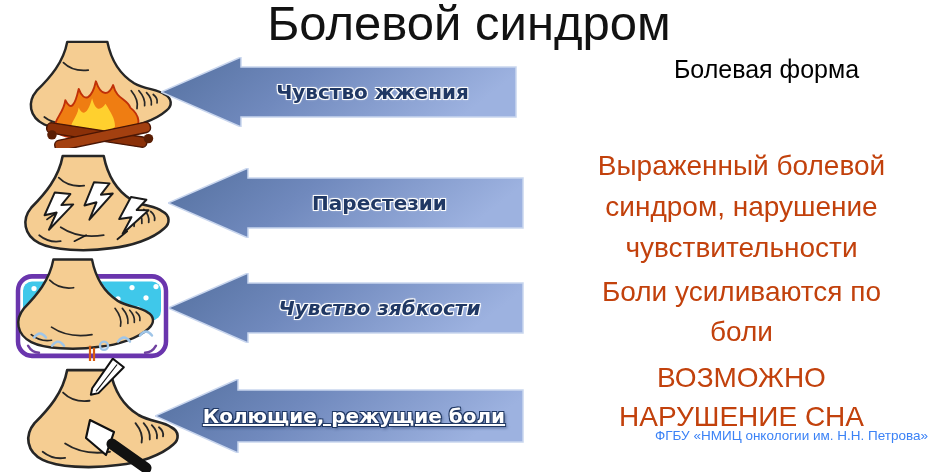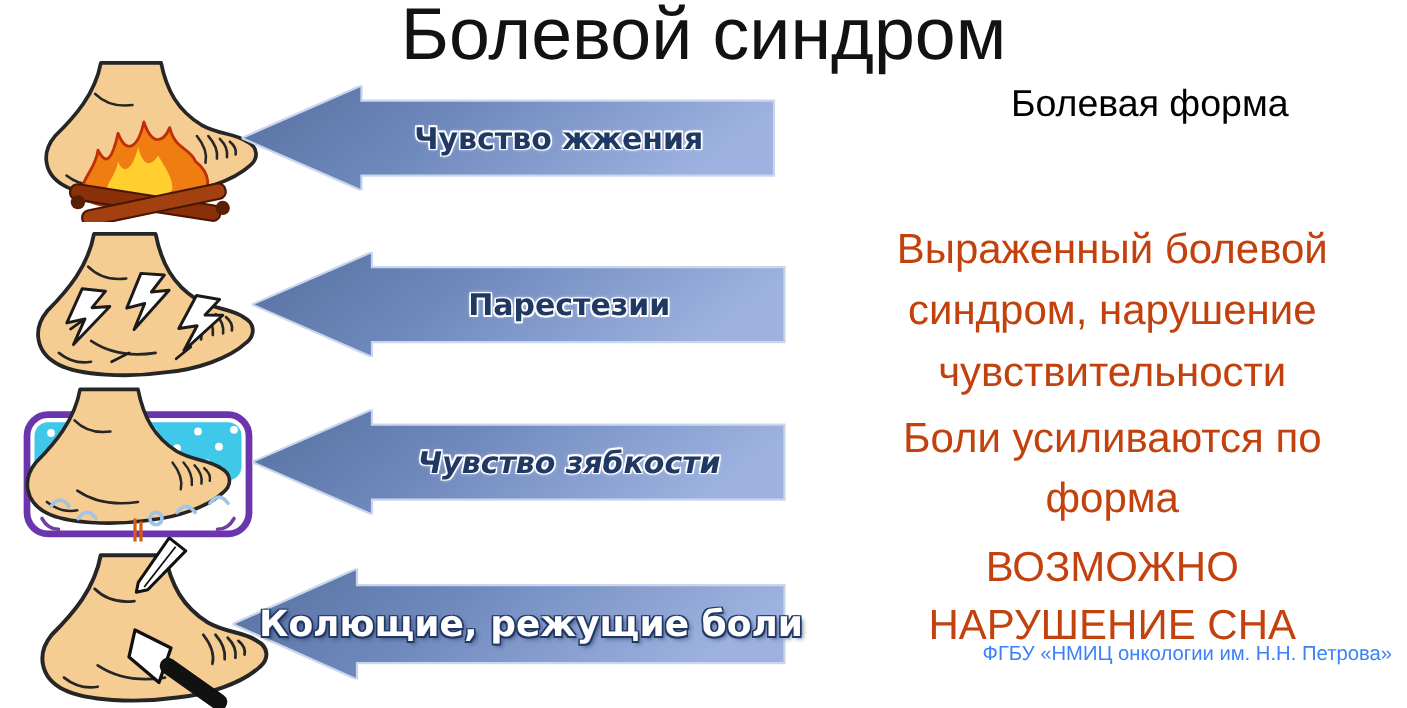--- a/index.html
+++ b/index.html
@@ -21,23 +21,24 @@
     font-size:20px; color:#203864;
     text-shadow:-1px -1px 0 #fdfdfd, 1px -1px 0 #fdfdfd, -1px 1px 0 #fdfdfd,
                  1px 1px 0 #fdfdfd, 0 0 3px #ffffff;
     white-space:nowrap;
   }
   .arrow-1 { left:161px; top:57px;  width:357px; height:70px; }
   .arrow-2 { left:168px; top:168px; width:357px; height:70px; }
   .arrow-3 { left:168px; top:273px; width:357px; height:70px;font-style:italic; }
   .arrow-4 { left:155px; top:379px; width:370px; height:74px; }
   .arrow-4 .arrow-label {
-    left:32px; font-size:24px; color:#ffffff;
+    left:32px; font-size:20px; color:#ffffff;
     text-shadow:-1px -1px 0 #203864, 1px -1px 0 #203864, -1px 1px 0 #203864,
                  1px 1px 0 #203864, 2px 2px 3px rgba(20,40,80,.55);
+    text-decoration:underline;
   }
   
   .foot { position:absolute; }
   .foot svg { display:block; width:100%; height:100%; }
   .foot-1 { left:8px;  top:40px;  width:172px; height:108px; }
   .foot-2 { left:4px;  top:148px; width:176px; height:114px; }
   .foot-3 { left:6px;  top:256px; width:170px; height:106px; }
   .foot-4 { left:0px;  top:358px; width:196px; height:114px; }
   
   .rp-heading {
@@ -180,18 +181,18 @@
       <polygon points="0,37 83,0 83,11 368,11 368,63 83,63 83,74" fill="url(#arrowGrad)" stroke="#c9d6ee" stroke-width="1.5"></polygon>
     </svg>
     <div class="arrow-label">Колющие, режущие боли</div>
   </div>
 
   <div class="rp-heading">Болевая форма</div>
   <div class="rp-para rp-p1">Выраженный болевой
 синдром, нарушение
 чувствительности</div>
   <div class="rp-para rp-p2">Боли усиливаются по
-форма</div>
+боли</div>
   <div class="rp-para rp-p3">ВОЗМОЖНО
 НАРУШЕНИЕ СНА</div>
   <div class="rp-footer">ФГБУ «НМИЦ онкологии им. Н.Н. Петрова»</div>
 
 </div>
 
 </body></html>

